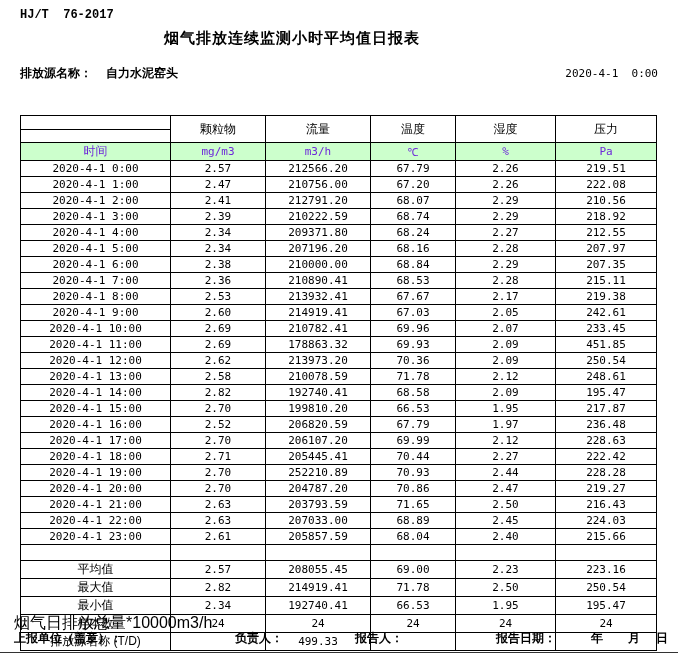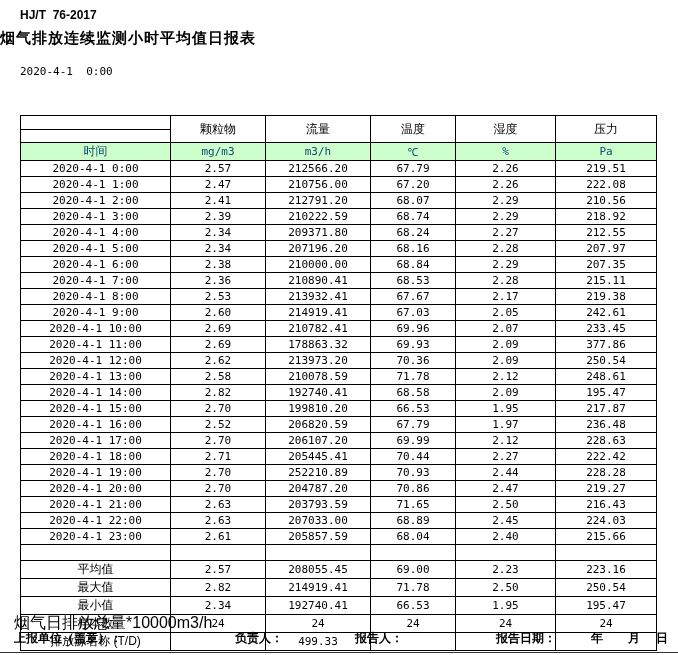--- a/index.html
+++ b/index.html
@@ -8,25 +8,25 @@
     background: #ffffff;
     position: relative;
     font-family: "Liberation Sans", sans-serif;
     color: #000;
     overflow: hidden;
   }
   .std {
     position: absolute; left: 20px; top: 8px;
     font-size: 12px; font-weight: bold;
     white-space: pre;
-    font-family: Liberation Sans, sans-serif;
+    font-family: Liberation Mono, monospace;
   }
   .title {
     position: absolute; left: 0; top: 29px; width: 584px;
-    font-size: 15px; font-weight: bold;
+    text-align: center; font-size: 15px; font-weight: bold;
     letter-spacing: 1px;
   }
   .meta-row {
     position: absolute; left: 20px; top: 65px; width: 638px;
     display: flex; justify-content: space-between; align-items: baseline;
   }
   .source { font-size: 12px; font-weight: bold; }
   .source .gap { display: inline-block; width: 14px; }
   .datetime {
     font-size: 11px; font-weight: normal;
@@ -48,21 +48,21 @@
     overflow: hidden; white-space: nowrap;
   }
   table.report tr.h1 td { height: 13px; }
   table.report tr.h2 td { height: 12px; }
   table.report td.cn {
     font-family: "Liberation Sans", sans-serif;
     font-size: 12px;
   }
   table.report tr.unit-row td {
     background: #ccffcc;
-    color: #0c4a6e;
+    color: #6d28d9;
     height: 15px;
   }
   table.report tr.unit-row td.cn { font-size: 12px; }
   table.report tr.blank-row td { height: 15px; }
   .footnote {
     position: absolute; left: 14px; top: 613px;
     font-size: 16px;
   }
   .sig-row {
     position: absolute; left: 0; top: 630px; width: 640px; height: 16px;
@@ -81,20 +81,23 @@
     border-top: 1px solid #333; height: 0;
   }
 </style>
 </head>
 <body>
 
 <div class="std">HJ/T  76-2017</div>
 <div class="title">烟气排放连续监测小时平均值日报表</div>
 
 <div class="meta-row">
+  <div class="source">
+    <span>排放源名称：</span><span class="gap"></span><span>自力水泥窑头</span>
+  </div>
   <div class="datetime">2020-4-1  0:00</div>
 </div>
 
 <table class="report">
   <colgroup>
     <col style="width:150px">
       <col style="width:95px">
       <col style="width:105px">
     <col style="width:85px">
       <col style="width:100px">
@@ -209,21 +212,21 @@
         <td>69.96</td>
         <td>2.07</td>
         <td>233.45</td>
       </tr>
       <tr>
         <td>2020-4-1 11:00</td>
         <td>2.69</td>
         <td>178863.32</td>
         <td>69.93</td>
         <td>2.09</td>
-        <td>377.86</td>
+        <td>451.85</td>
       </tr>
       <tr>
         <td>2020-4-1 12:00</td>
         <td>2.62</td>
         <td>213973.20</td>
         <td>70.36</td>
         <td>2.09</td>
         <td>250.54</td>
       </tr>
       <tr>

